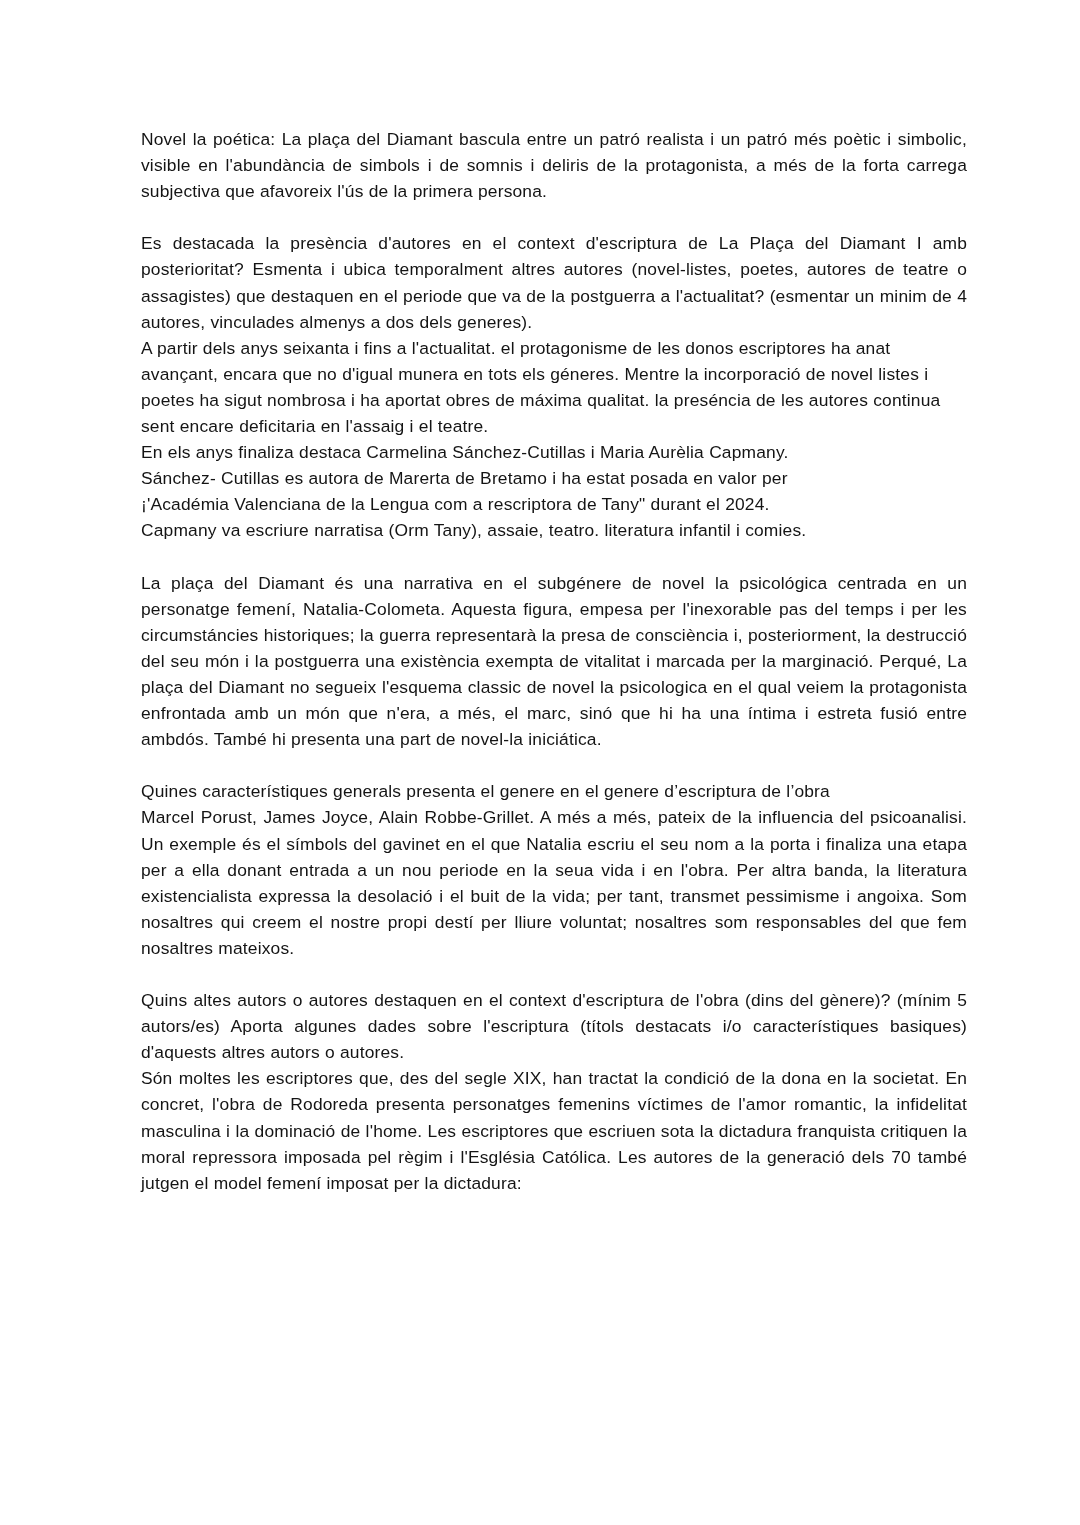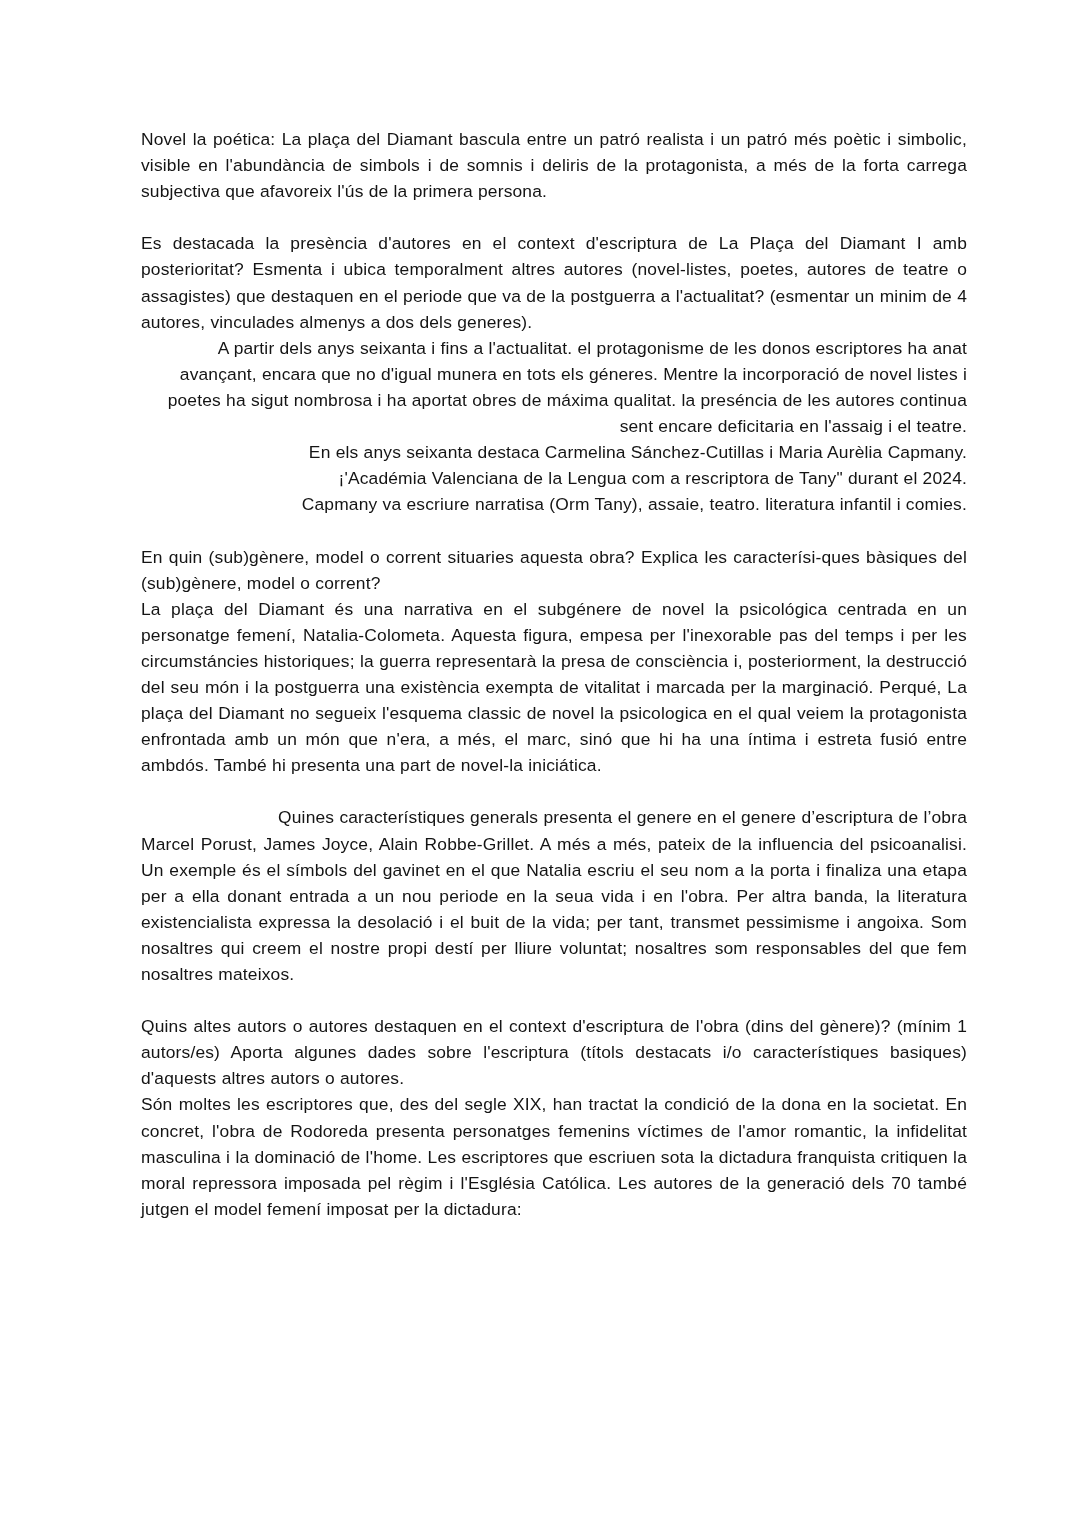--- a/index.html
+++ b/index.html
@@ -34,61 +34,61 @@
     line-height: 26.1px;
     color: #141414;
     letter-spacing: 0.01em;
     word-spacing: 0.01em;
   }
   .block.justify {
     text-align: justify;
     text-justify: inter-word;
   }
   .block.left {
-    text-align: right;
+    text-align: left;
   }
   .spacer {
     height: 26.1px;
   }
 </style>
 </head>
 <body>
 
 <div class="page">
   <div class="text-column">
 
     <p class="block justify">Novel la poética: La plaça del Diamant bascula entre un patró realista i un patró més poètic i simbolic, visible en l'abundància de simbols i de somnis i deliris de la protagonista, a més de la forta carrega subjectiva que afavoreix l'ús de la primera persona.</p>
 
     <div class="spacer"></div>
 
     <p class="block justify">Es destacada la presència d'autores en el context d'escriptura de La Plaça del Diamant I amb posterioritat? Esmenta i ubica temporalment altres autores (novel-listes, poetes, autores de teatre o assagistes) que destaquen en el periode que va de la postguerra a l'actualitat? (esmentar un minim de 4 autores, vinculades almenys a dos dels generes).</p>
 
     <p class="block left">A partir dels anys seixanta i fins a l'actualitat. el protagonisme de les donos escriptores ha anat avançant, encara que no d'igual munera en tots els géneres. Mentre la incorporació de novel listes i poetes ha sigut nombrosa i ha aportat obres de máxima qualitat. la preséncia de les autores continua sent encare deficitaria en l'assaig i el teatre.</p>
 
-    <p class="block left">En els anys seixanta destaca Carmelina Sánchez-Cutillas i Maria Aurèlia Capmany.</p>
+    <p class="block left">En els anys finaliza destaca Carmelina Sánchez-Cutillas i Maria Aurèlia Capmany.</p>
 
+    <p class="block left">Sánchez- Cutillas es autora de Marerta de Bretamo i ha estat posada en valor per</p>
 
     <p class="block left">¡'Académia Valenciana de la Lengua com a rescriptora de Tany" durant el 2024.</p>
 
     <p class="block left">Capmany va escriure narratisa (Orm Tany), assaie, teatro. literatura infantil i comies.</p>
 
 
     <div class="spacer"></div>
 
-    <p class="block justify">En quin (sub)gènere, model o corrent situaries aquesta obra? Explica les caracterísi-ques bàsiques del (sub)gènere, model o corrent?</p>
 
     <p class="block justify">La plaça del Diamant és una narrativa en el subgénere de novel la psicológica centrada en un personatge femení, Natalia-Colometa. Aquesta figura, empesa per l'inexorable pas del temps i per les circumstáncies historiques; la guerra representarà la presa de consciència i, posteriorment, la destrucció del seu món i la postguerra una existència exempta de vitalitat i marcada per la marginació. Perqué, La plaça del Diamant no segueix l'esquema classic de novel la psicologica en el qual veiem la protagonista enfrontada amb un món que n'era, a més, el marc, sinó que hi ha una íntima i estreta fusió entre ambdós. També hi presenta una part de novel-la iniciática.</p>
 
     <div class="spacer"></div>
 
     <p class="block left">Quines característiques generals presenta el genere en el genere d’escriptura de l’obra</p>
 
 
     <p class="block justify">Marcel Porust, James Joyce, Alain Robbe-Grillet. A més a més, pateix de la influencia del psicoanalisi. Un exemple és el símbols del gavinet en el que Natalia escriu el seu nom a la porta i finaliza una etapa per a ella donant entrada a un nou periode en la seua vida i en l'obra. Per altra banda, la literatura existencialista expressa la desolació i el buit de la vida; per tant, transmet pessimisme i angoixa. Som nosaltres qui creem el nostre propi destí per lliure voluntat; nosaltres som responsables del que fem nosaltres mateixos.</p>
 
     <div class="spacer"></div>
 
-    <p class="block justify">Quins altes autors o autores destaquen en el context d'escriptura de l'obra (dins del gènere)? (mínim 1 autors/es) Aporta algunes dades sobre l'escriptura (títols destacats i/o característiques basiques) d'aquests altres autors o autores.</p>
+    <p class="block justify">Quins altes autors o autores destaquen en el context d'escriptura de l'obra (dins del gènere)? (mínim 5 autors/es) Aporta algunes dades sobre l'escriptura (títols destacats i/o característiques basiques) d'aquests altres autors o autores.</p>
 
     <p class="block justify">Són moltes les escriptores que, des del segle XIX, han tractat la condició de la dona en la societat. En concret, l'obra de Rodoreda presenta personatges femenins víctimes de l'amor romantic, la infidelitat masculina i la dominació de l'home. Les escriptores que escriuen sota la dictadura franquista critiquen la moral repressora imposada pel règim i l'Església Católica. Les autores de la generació dels 70 també jutgen el model femení imposat per la dictadura:</p>
 
   </div>
 </div>
 
 </body></html>

